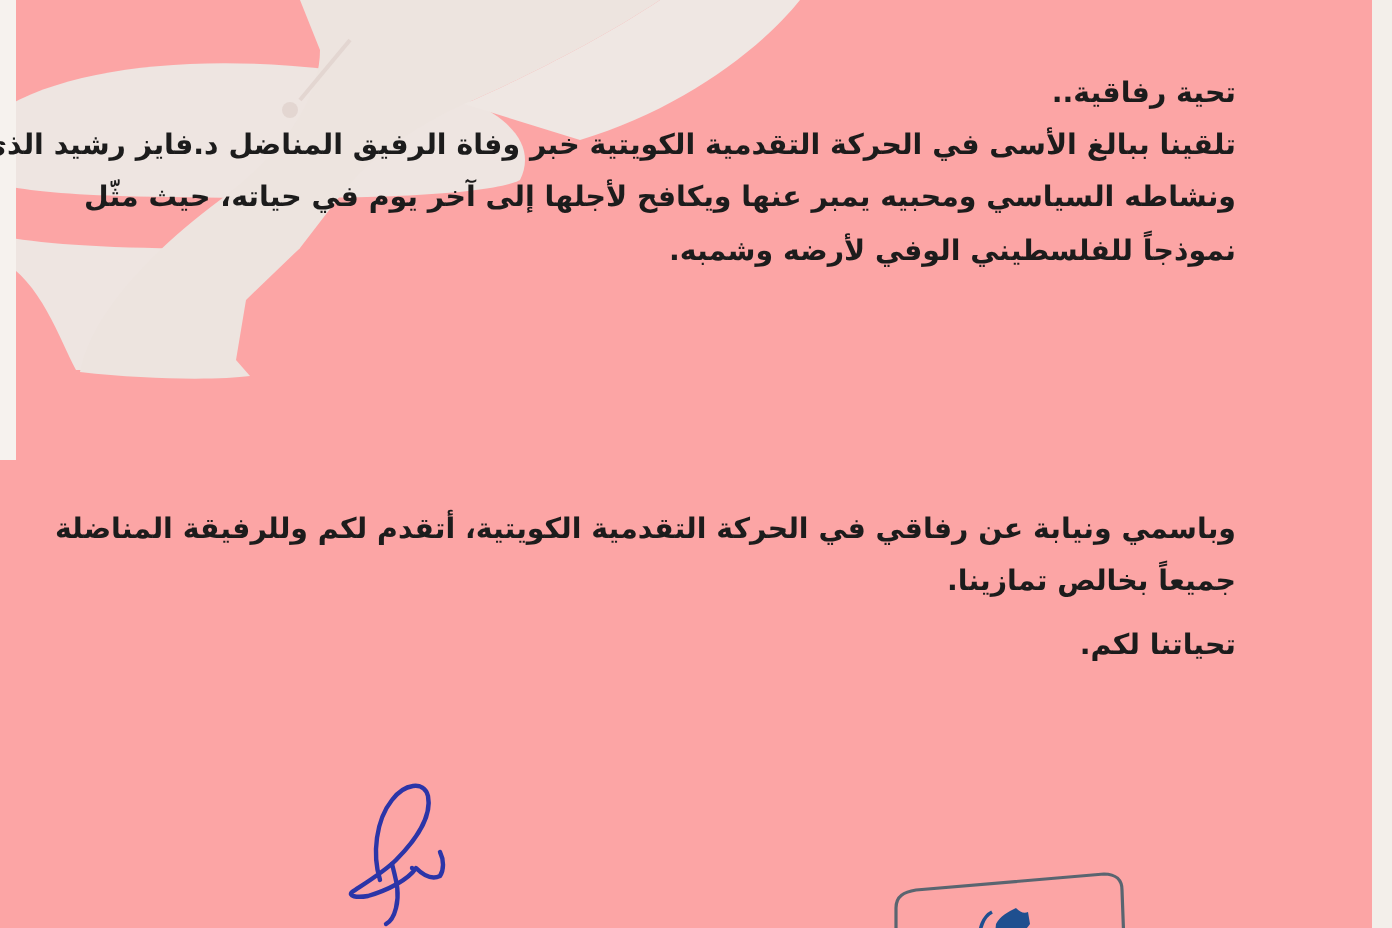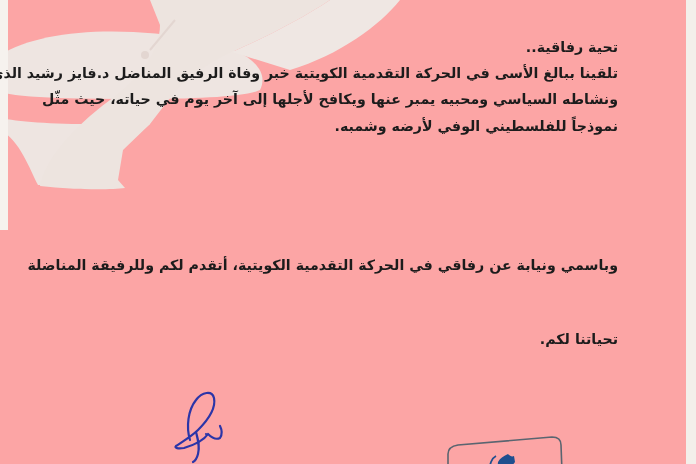--- a/index.html
+++ b/index.html
@@ -70,21 +70,21 @@
       text-align-last: justify;
     }
     .para .line.last {
       text-align-last: right;
     }
     .para1 { top: 30px; }
     .para2 { top: 189px; margin-top: 33px; }
     .closing {
       position: absolute;
       right: 0;
-      top: 296px;
+      top: 280px;
       line-height: 26px;
       white-space: nowrap;
     }
     .signature {
       position: absolute;
       left: 168px;
       top: 382px;
       width: 64px;
       height: 82px;
     }
@@ -126,20 +126,21 @@
     <div class="greeting">تحية رفاقية..</div>
 
     <div class="para para1">
       <span class="line">تلقينا ببالغ الأسى في الحركة التقدمية الكويتية خبر وفاة الرفيق المناضل د.فايز رشيد الذي</span>
       <span class="line">ونشاطه السياسي ومحبيه يمبر عنها ويكافح لأجلها إلى آخر يوم في حياته، حيث مثّل</span>
       <span class="line last">نموذجاً للفلسطيني الوفي لأرضه وشمبه.</span>
     </div>
 
     <div class="para para2">
       <span class="line">وباسمي ونيابة عن رفاقي في الحركة التقدمية الكويتية، أتقدم لكم وللرفيقة المناضلة</span>
+      <span class="line last">جميعاً بخالص تمازينا.</span>
     </div>
 
     <div class="closing">تحياتنا لكم.</div>
   </div>
 
   <svg class="signature" viewBox="0 0 64 82" xmlns="http://www.w3.org/2000/svg">
     <path d="M22 58 C 18 45, 20 28, 28 18 C 34 10, 44 8, 46 16 C 48 26, 40 38, 30 48 C 24 54, 14 60, 8 64 C 6 66, 10 67, 16 66 C 26 63, 36 58, 40 52 C 44 56, 48 58, 52 56 C 54 53, 54 48, 52 44" stroke="#2b35a8" stroke-width="2.2" fill="none" stroke-linecap="round" stroke-linejoin="round"></path>
     <path d="M28 50 C 30 58, 32 64, 30 72 C 29 76, 27 79, 25 80" stroke="#2b35a8" stroke-width="2.2" fill="none" stroke-linecap="round"></path>
     <circle cx="38" cy="52" r="1.1" fill="#2b35a8"></circle>
   </svg>

